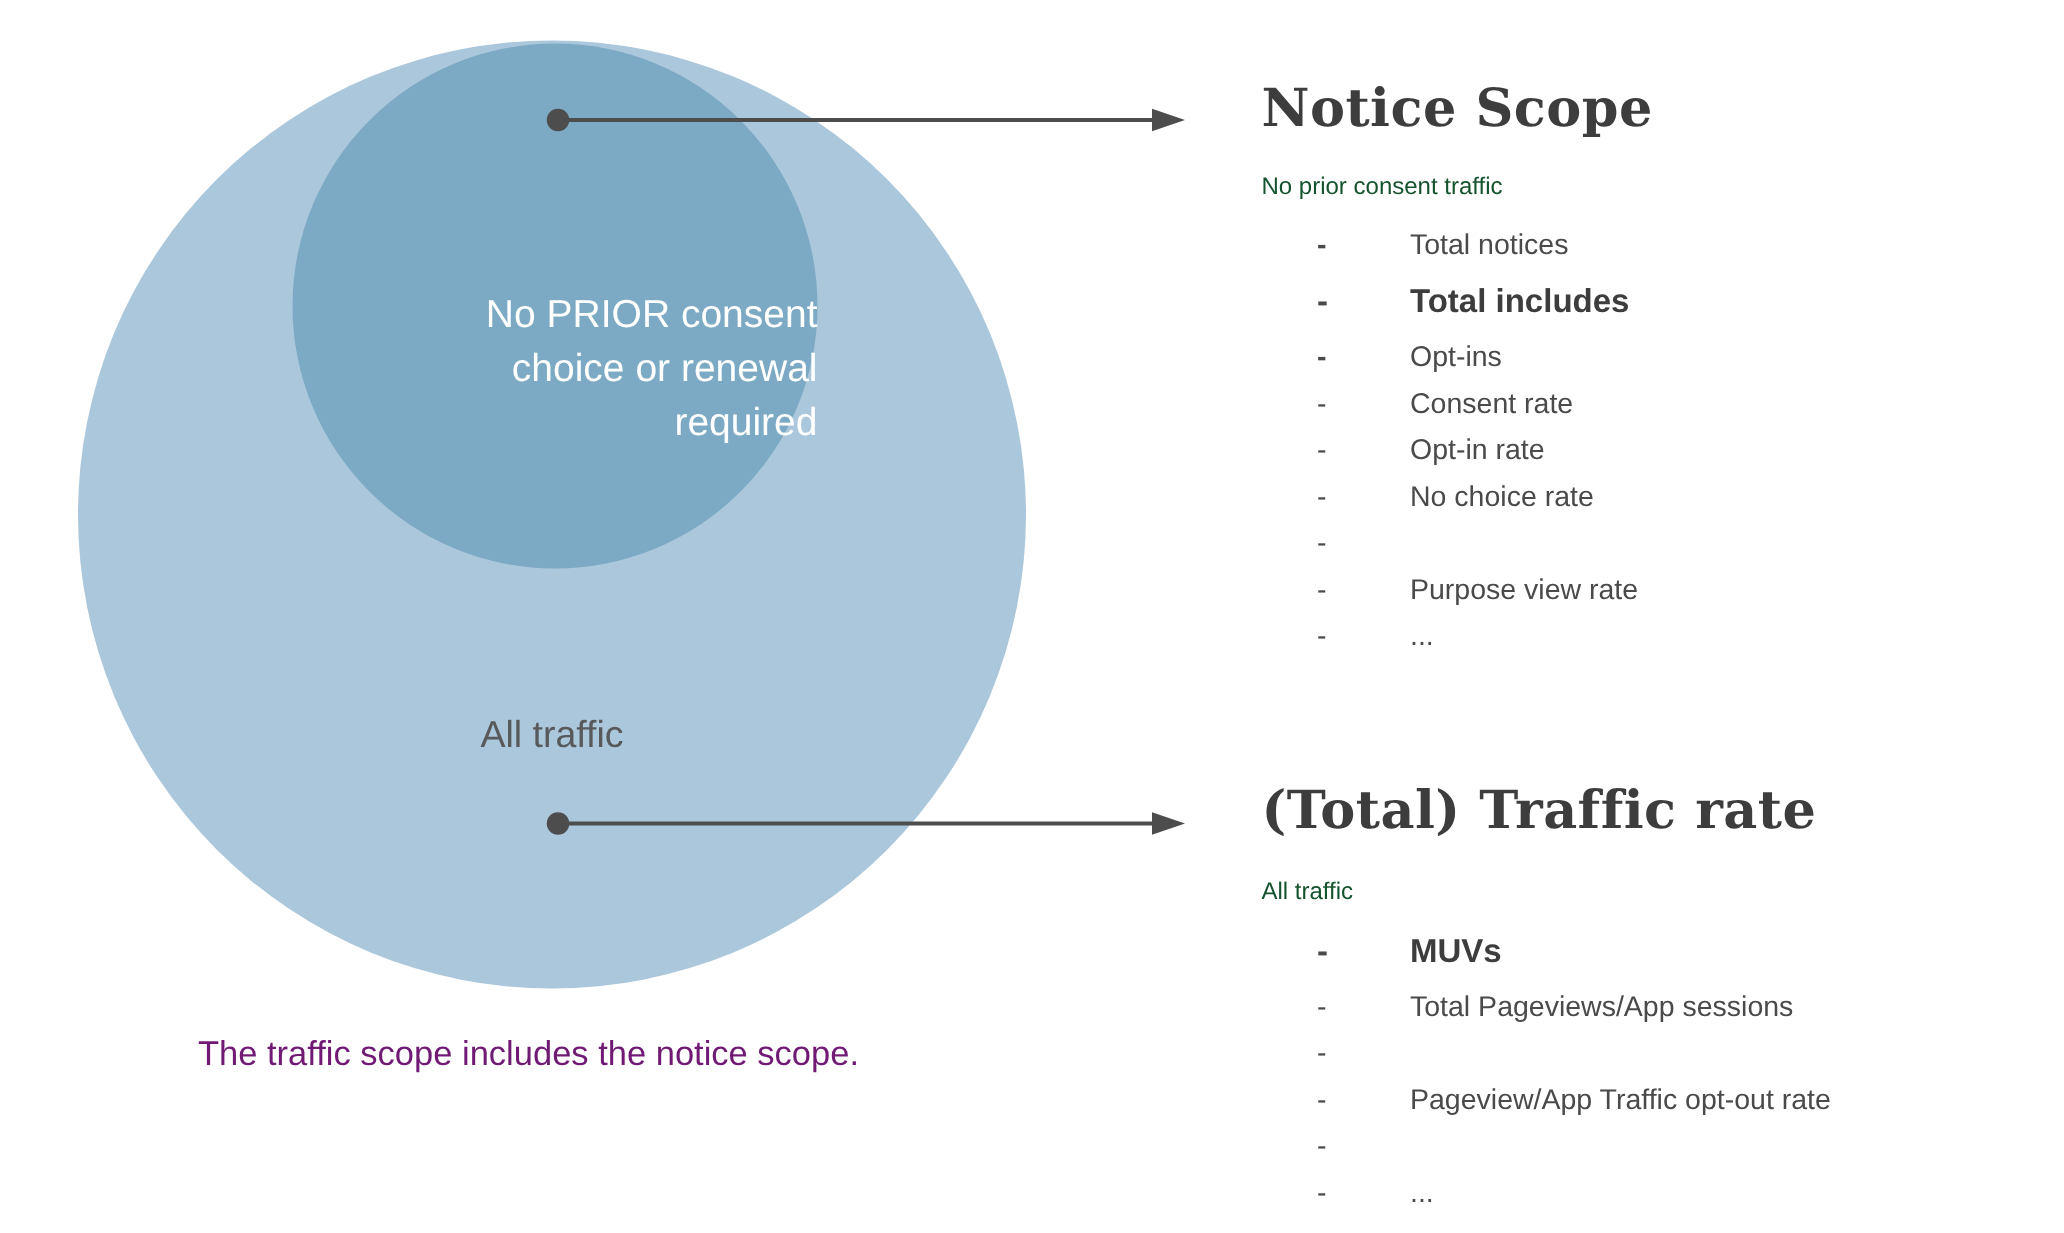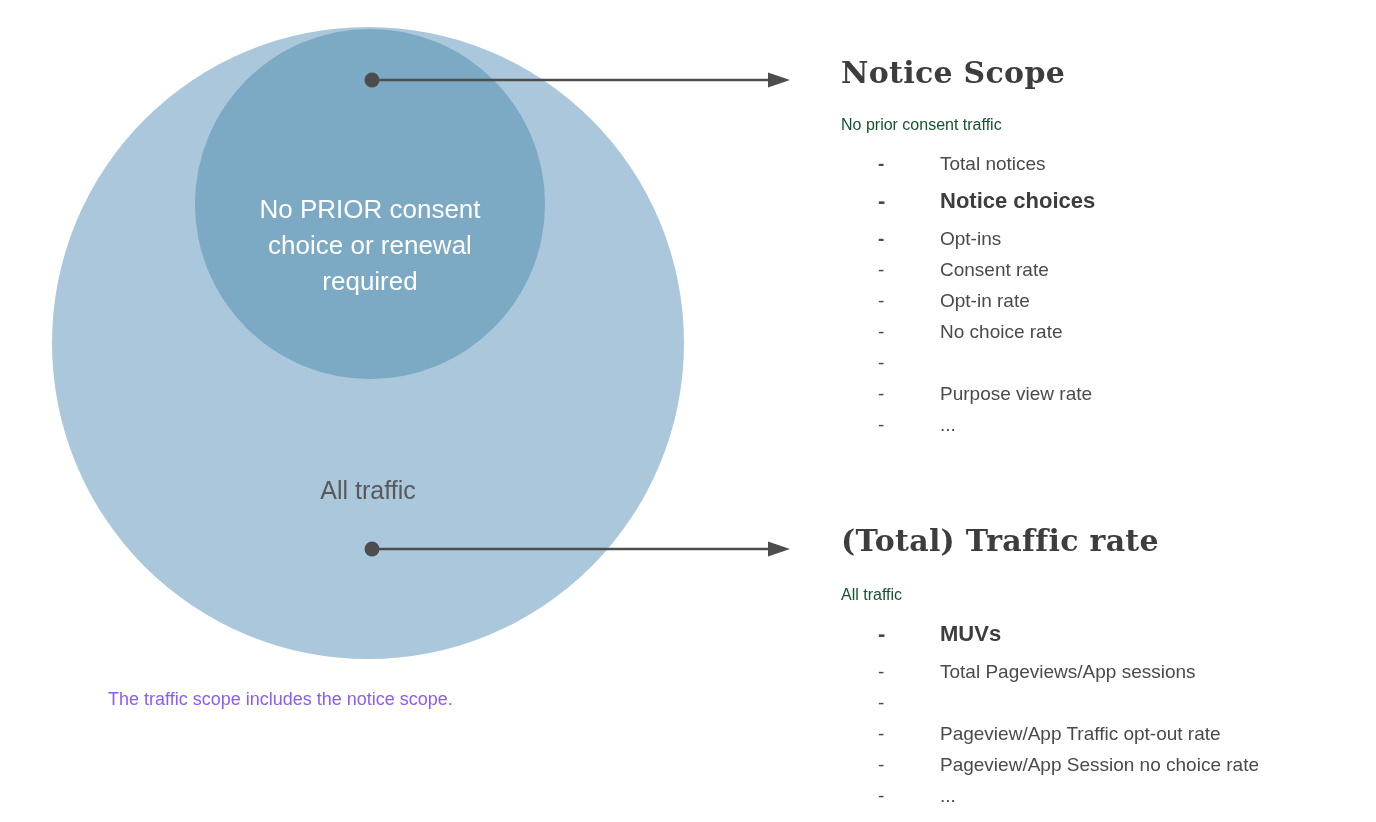--- a/index.html
+++ b/index.html
@@ -23,58 +23,58 @@
   }
   .inner-circle {
     left: 195px; top: 29px;
     width: 350px; height: 350px;
     background: #7ca9c4;
   }
   .inner-circle-label {
     position: absolute;
     left: 195px; top: 191px;
     width: 350px;
-    text-align: center;
+    text-align: right;
     font-size: 26px;
     line-height: 36px;
     color: #ffffff;
     white-space: pre-line;
   }
   .outer-circle-label {
     position: absolute;
     left: 52px; top: 476px;
     width: 632px;
     text-align: center;
     font-size: 25px;
     color: #58595b;
   }
   .caption {
     position: absolute;
-    left: 108px; top: 689px;
-    font-size: 18px;
-    color: #8b5cf6;
+    left: 132px; top: 689px;
+    font-size: 23px;
+    color: #701a75;
   }
 
   
   .arrow-svg { position: absolute; overflow: visible; }
   .arrow-top { left: 364px; top: 70px; }
   .arrow-bottom { left: 364px; top: 539px; }
 
   
   .scope-section {
     position: absolute;
     left: 841px;
     width: 520px;
   }
   .scope-notice { top: 52px; }
   .scope-traffic { top: 520px; }
   .scope-title {
     font-family: "DejaVu Serif", "Liberation Serif", serif;
     font-weight: 700;
-    font-size: 30px;
+    font-size: 35px;
     line-height: 42px;
     color: #3d3d3d;
     letter-spacing: 0.3px;
   }
   .scope-subtitle {
     margin-top: 16px;
     font-size: 16px;
     line-height: 30px;
     color: #14532d;
   }
@@ -131,21 +131,21 @@
     <div class="scope-subtitle">No prior consent traffic</div>
     <ul class="metric-list">
 
         <li class="metric-row bullet-bold">
           <span class="metric-bullet">-</span>
           <span class="metric-label">Total notices</span>
         </li>
 
         <li class="metric-row big bullet-bold">
           <span class="metric-bullet">-</span>
-          <span class="metric-label">Notice choices</span>
+          <span class="metric-label">Total includes</span>
         </li>
 
         <li class="metric-row bullet-bold">
           <span class="metric-bullet">-</span>
           <span class="metric-label">Opt-ins</span>
         </li>
 
         <li class="metric-row">
           <span class="metric-bullet">-</span>
           <span class="metric-label">Consent rate</span>
@@ -196,21 +196,20 @@
           <span class="metric-bullet">-</span>
         </li>
 
         <li class="metric-row">
           <span class="metric-bullet">-</span>
           <span class="metric-label">Pageview/App Traffic opt-out rate</span>
         </li>
 
         <li class="metric-row">
           <span class="metric-bullet">-</span>
-          <span class="metric-label">Pageview/App Session no choice rate</span>
         </li>
 
         <li class="metric-row">
           <span class="metric-bullet">-</span>
           <span class="metric-label">...</span>
         </li>
       </ul>
   </div>
 
 </div>

